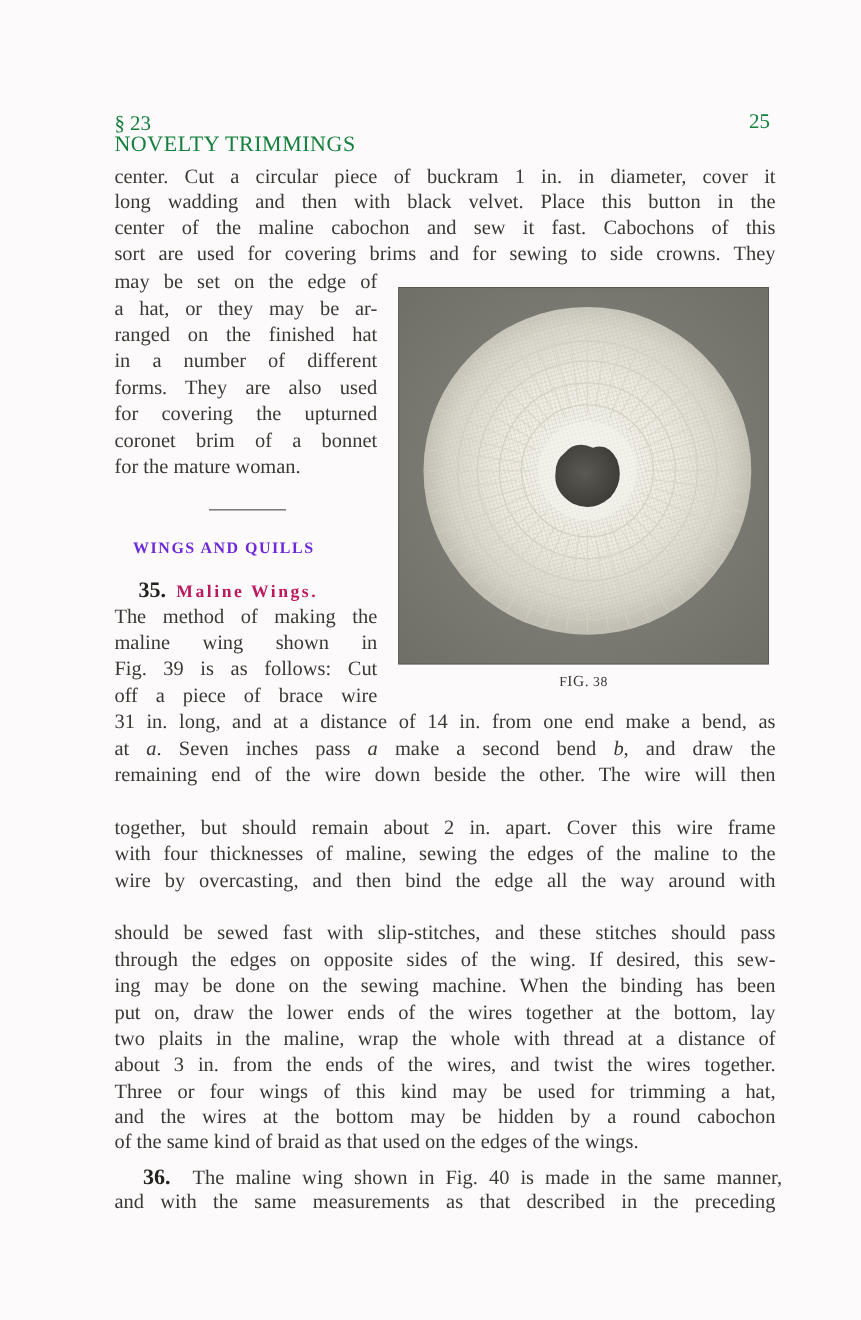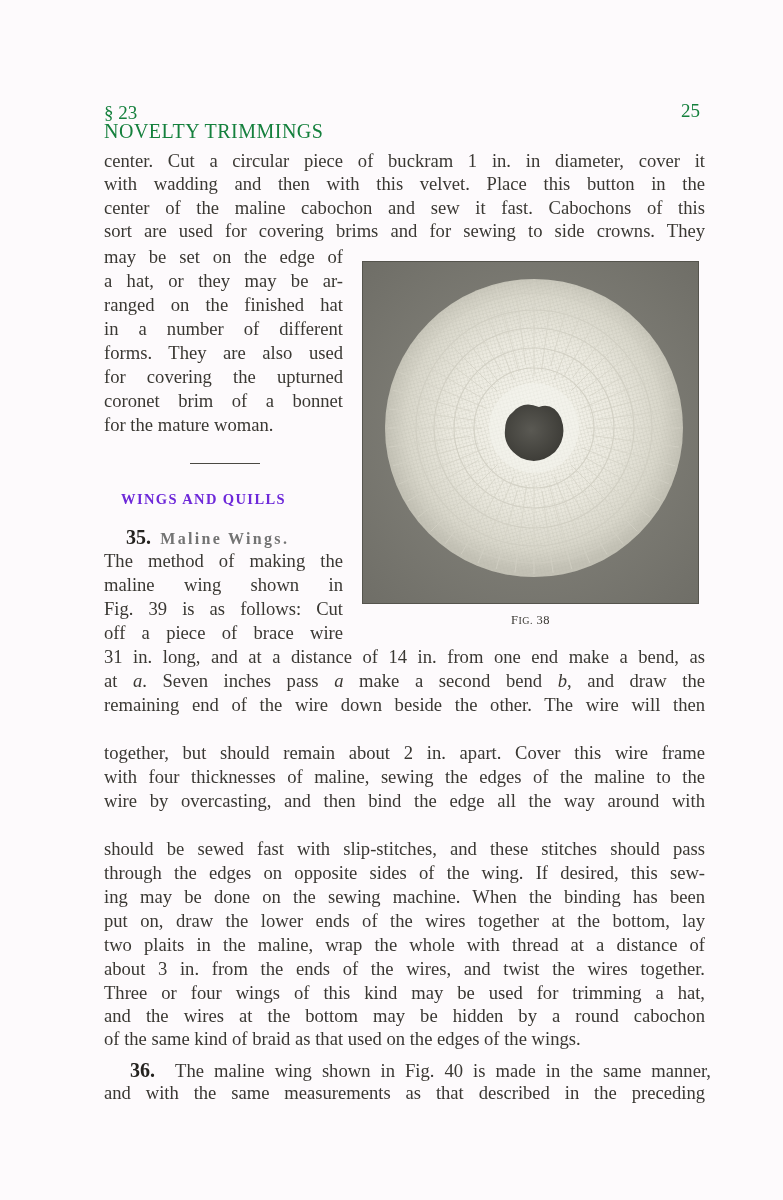--- a/index.html
+++ b/index.html
@@ -32,50 +32,50 @@
 
     .divider {
       position: absolute; left: 190px; top: 463px; width: 70px; height: 0;
       border-top: 1.5px solid #4a4842;
     }
     .section-heading {
       position: absolute; left: 121px; top: 491px; font-size: 14.5px; font-weight: bold;
       letter-spacing: 1.4px; color: #6d28d9; white-space: nowrap;
     }
     .para-num { font-weight: bold; color: #24221f; font-size: 20px; }
-    .para-title { font-weight: bold; letter-spacing: 2.3px; font-size: 16px; color: #737373; }
+    .para-title { font-weight: bold; letter-spacing: 2.3px; font-size: 16px; color: #be185d; }
     .ital { font-style: italic; }
 
     .figure {
       position: absolute; left: 362px; top: 261px; width: 337px; height: 343px;
       background: #7b7a73;
       border: 1.5px solid #55544d;
       box-sizing: border-box;
       overflow: hidden;
     }
     .figure svg { position: absolute; left: 0; top: 0; }
     .fig-caption {
       position: absolute; left: 362px; top: 613px; width: 337px; text-align: center;
       font-size: 12.5px; letter-spacing: 0.5px; color: #3a3833;
     }
-    .fig-caption .sc { font-size: 10px; }
+    .fig-caption .sc { font-size: 14px; }
   </style>
 </head>
 <body>
 
 <div class="page">
 
   <div class="running-head">
     <span class="rh-section">§ 23</span>
     <span class="rh-title">NOVELTY TRIMMINGS</span>
     <span class="rh-page">25</span>
   </div>
 
   <div class="line" style="top:149px">center.  Cut a circular piece of buckram 1 in. in diameter, cover it</div>
-  <div class="line" style="top:172px">with wadding and then with this velvet.  Place this button in the</div>
+  <div class="line" style="top:172px">long wadding and then with black velvet.  Place this button in the</div>
   <div class="line" style="top:196px">center of the maline cabochon and sew it fast.  Cabochons of this</div>
   <div class="line" style="top:219px">sort are used for covering brims and for sewing to side crowns.   They</div>
 
   <div class="line narrow" style="top:245px">may be set on the edge of</div>
   <div class="line narrow" style="top:269px">a hat, or they may be ar-</div>
   <div class="line narrow" style="top:293px">ranged on the finished hat</div>
   <div class="line narrow" style="top:317px">in a number of different</div>
   <div class="line narrow" style="top:341px">forms.  They are also used</div>
   <div class="line narrow" style="top:365px">for covering the upturned</div>
   <div class="line narrow" style="top:389px">coronet brim of a bonnet</div>

